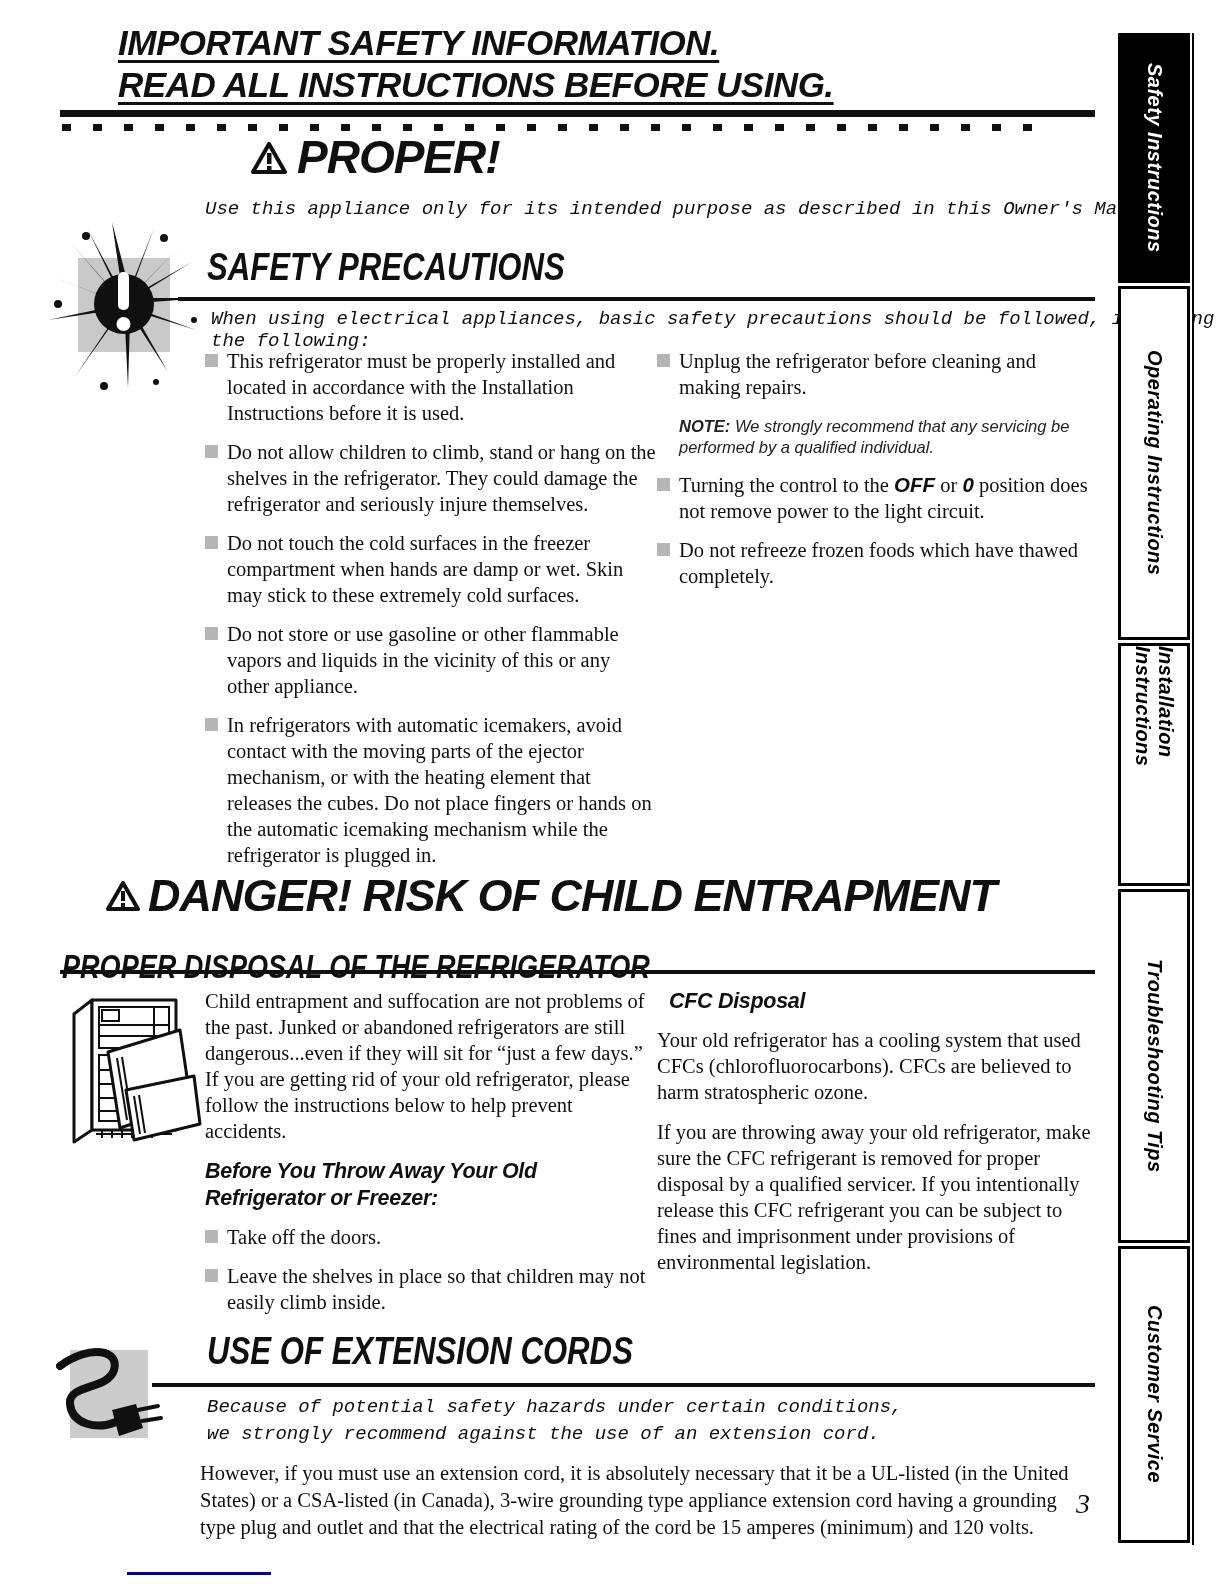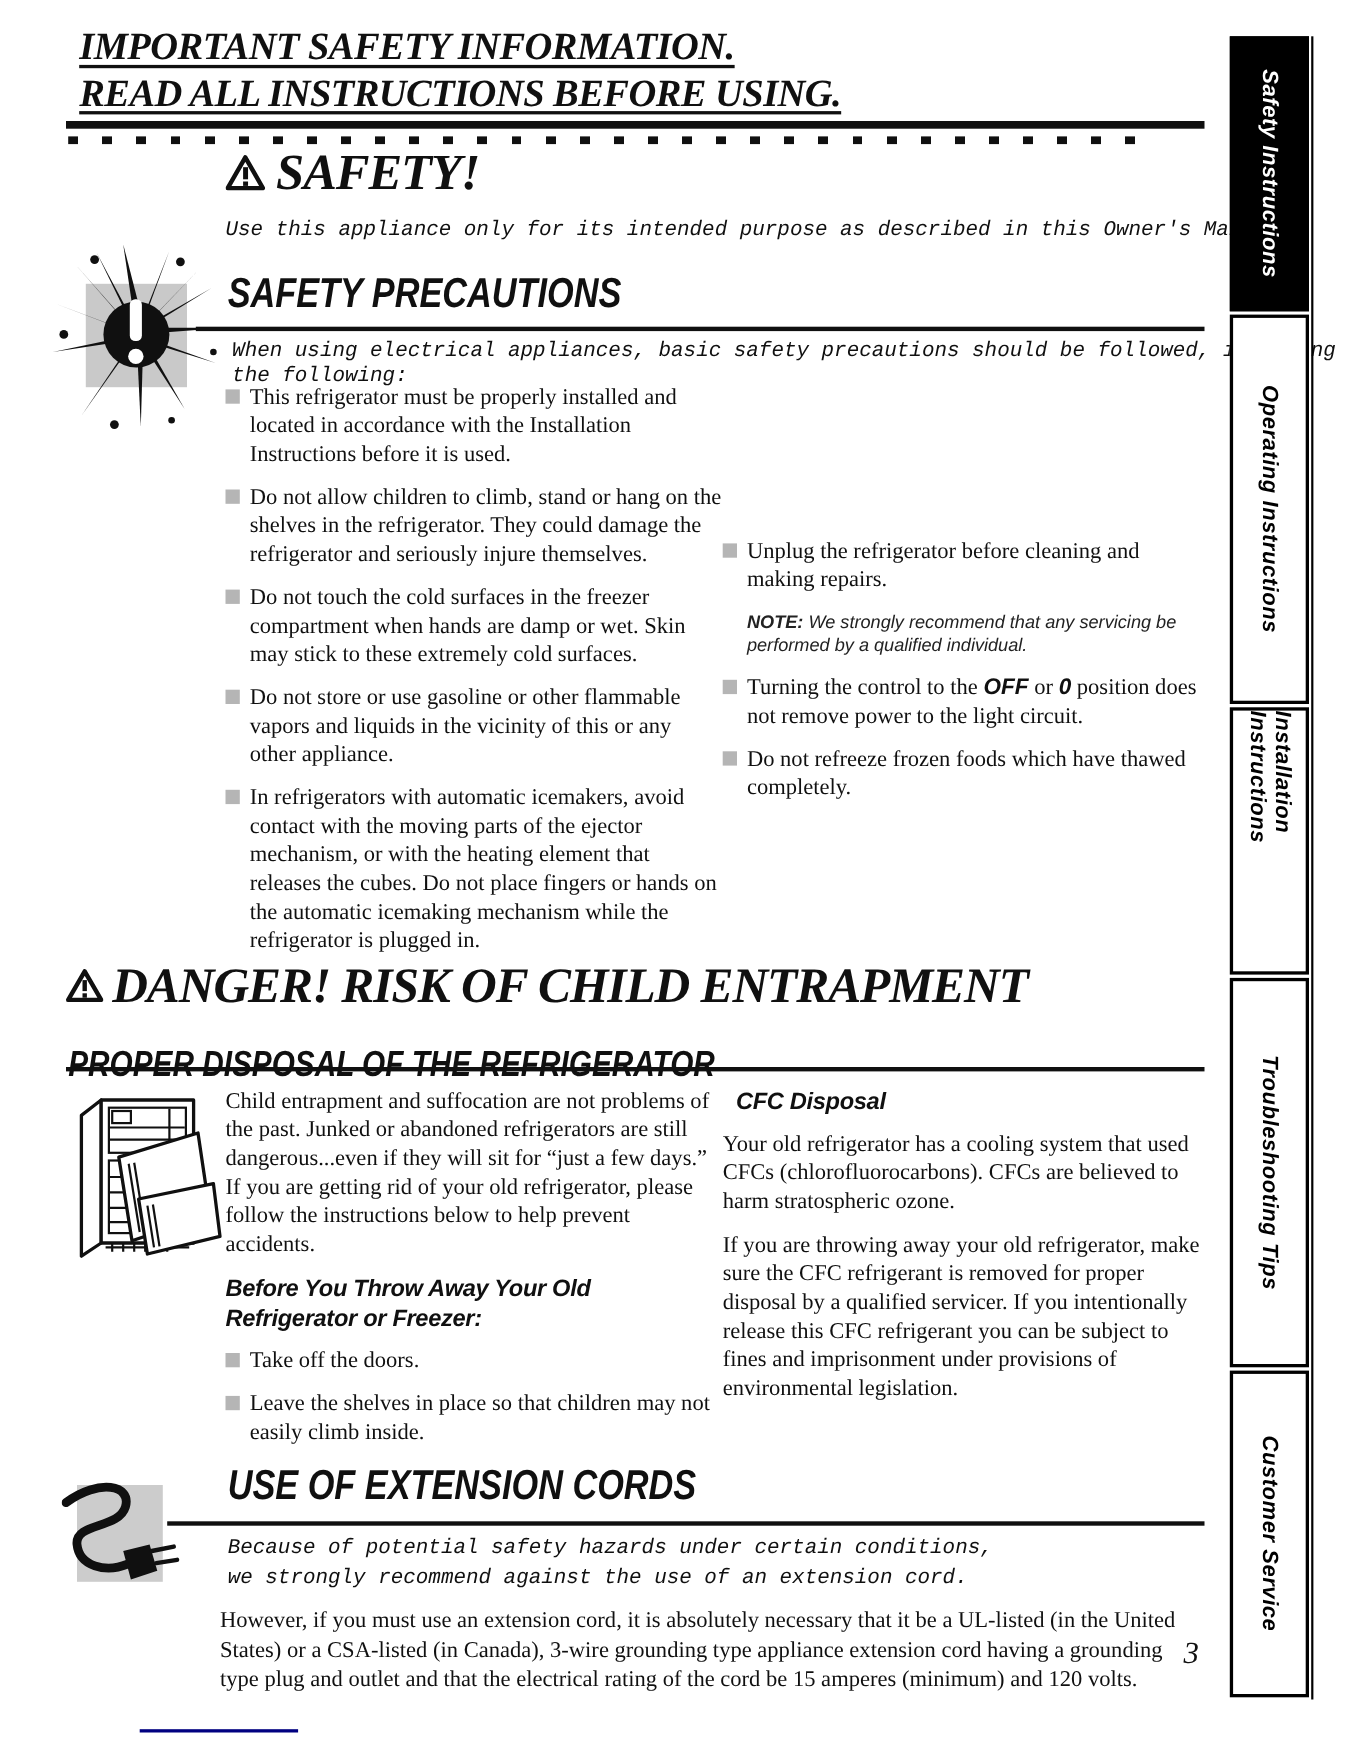--- a/index.html
+++ b/index.html
@@ -1,18 +1,18 @@
 <!DOCTYPE html>
 <html><head>
 <meta charset="utf-8">
 <style>
   html,body{margin:0;padding:0;background:#e8e8e8;}
   #page{position:relative;width:1224px;height:1584px;background:#fff;overflow:hidden;
         font-family:"Liberation Serif",serif;color:#101010;}
-  .sansB{font-family:Liberation Serif, serif;font-weight:bold;font-style:italic;}
+  .sansB{font-family:Liberation Sans, sans-serif;font-weight:bold;font-style:italic;margin-left:46px;}
   .sansI{font-family:Liberation Mono, monospace;font-style:italic;}
   .cond{display:inline-block;transform:scaleX(0.82);transform-origin:0 50%;white-space:nowrap;}
 
   
   .hd{position:absolute;left:72px;top:22px;font-size:35px;line-height:42px;letter-spacing:-0.5px;}
   .hd .u{text-decoration:underline;text-decoration-thickness:3px;text-underline-offset:5px;}
   .rule-thick{position:absolute;left:60px;top:110px;width:1035px;height:7px;background:#101010;}
   .dashes{position:absolute;left:62px;top:124px;width:990px;height:7px;
           background:repeating-linear-gradient(to right,#101010 0 9px,transparent 9px 31px);}
 
@@ -71,21 +71,21 @@
     <div class="u">READ ALL INSTRUCTIONS BEFORE USING.</div>
   </div>
   <div class="rule-thick"></div>
   <div class="dashes"></div>
 
   <div class="warn-head sansB">
     <svg width="36" height="33" viewBox="0 0 36 33">
         <polygon points="18,2 34,30 2,30" fill="#fff" stroke="#101010" stroke-width="4" stroke-linejoin="round"></polygon>
         <rect x="16" y="11" width="4.5" height="11" fill="#101010"></rect>
         <rect x="16" y="24" width="4.5" height="4" fill="#101010"></rect>
-      </svg><span>SAFETY!</span>
+      </svg><span>PROPER!</span>
   </div>
   <div class="warn-body sansI">Use this appliance only for its intended purpose as described in this Owner's Manual.</div>
 
   <svg class="icon-abs" style="left:46px;top:222px;" width="162" height="172" viewBox="0 0 162 172">
     <rect x="32" y="36" width="92" height="94" fill="#c9c9c9"></rect>
     <g fill="#101010">
       <polygon points="78,82 66,0 84,70"></polygon>
       <polygon points="78,82 42,8 74,68"></polygon>
       <polygon points="78,82 108,6 86,66"></polygon>
       <polygon points="78,82 24,20 70,72"></polygon>
@@ -109,21 +109,21 @@
     <rect x="72" y="50" width="11" height="38" rx="5" fill="#fff"></rect>
     <circle cx="77.5" cy="102" r="7" fill="#fff"></circle>
   </svg>
 
   <div class="sec-head" style="left:207px;top:246px;">
     <span class="cond">SAFETY PRECAUTIONS</span>
   </div>
   <div class="sec-rule" style="left:178px;top:297px;width:917px;"></div>
   <div class="sansI" style="position:absolute;left:211px;top:308px;font-size:19px;">When using electrical appliances, basic safety precautions should be followed, including the following:</div>
 
-  <div class="cols" style="left:205px;top:348px;width:892px;align-items:center;">
+  <div class="cols" style="left:205px;top:348px;width:892px;">
     <div class="col" style="width:452px;">
       <div class="b"><span class="sq"></span><span>This refrigerator must be properly installed and located in accordance with the Installation Instructions before it is used.</span></div>
       <div class="b"><span class="sq"></span><span>Do not allow children to climb, stand or hang on the shelves in the refrigerator. They could damage the refrigerator and seriously injure themselves.</span></div>
       <div class="b"><span class="sq"></span><span>Do not touch the cold surfaces in the freezer compartment when hands are damp or wet. Skin may stick to these extremely cold surfaces.</span></div>
       <div class="b"><span class="sq"></span><span>Do not store or use gasoline or other flammable vapors and liquids in the vicinity of this or any other appliance.</span></div>
       <div class="b"><span class="sq"></span><span>In refrigerators with automatic icemakers, avoid contact with the moving parts of the ejector mechanism, or with the heating element that releases the cubes. Do not place fingers or hands on the automatic icemaking mechanism while the refrigerator is plugged in.</span></div>
     </div>
     <div class="col" style="width:440px;">
       <div class="b" style="margin-bottom:6px;"><span class="sq"></span><span>Unplug the refrigerator before cleaning and making repairs.</span></div>
       <div class="note"><span class="inlineB">NOTE:</span><span> We strongly recommend that any servicing be performed by a qualified individual.</span></div>

